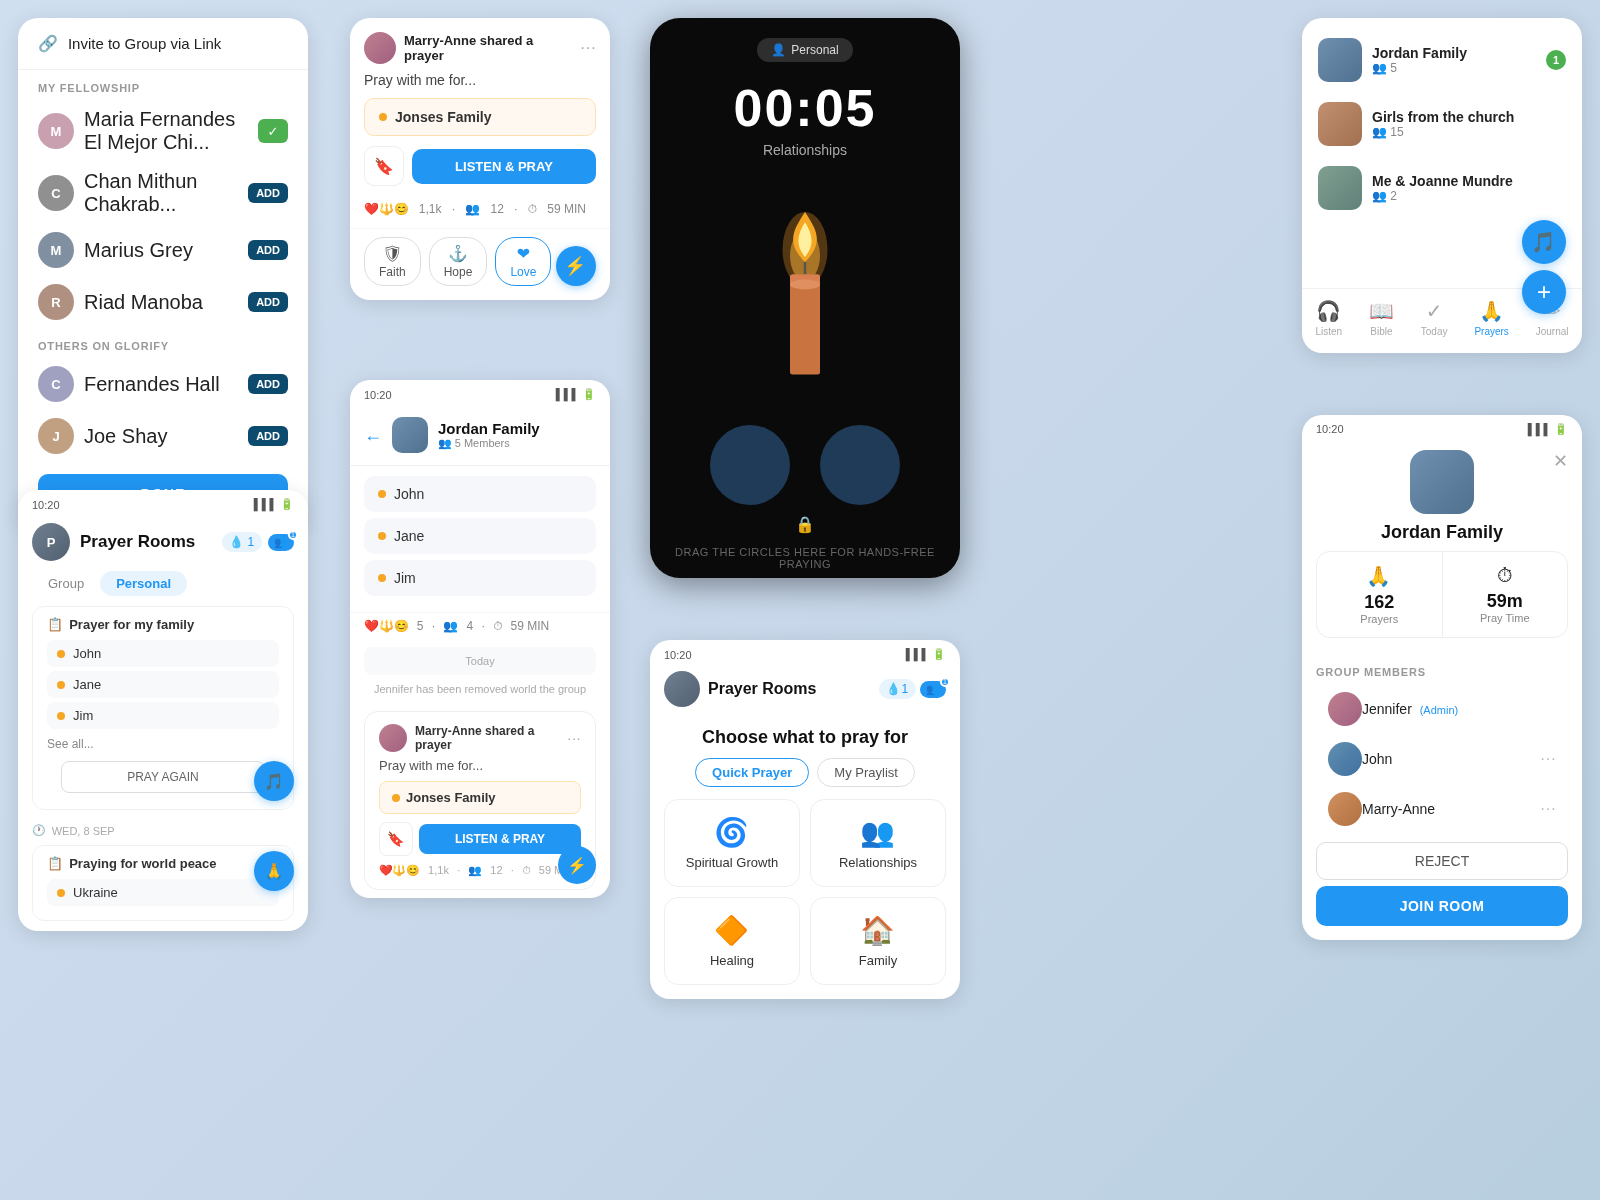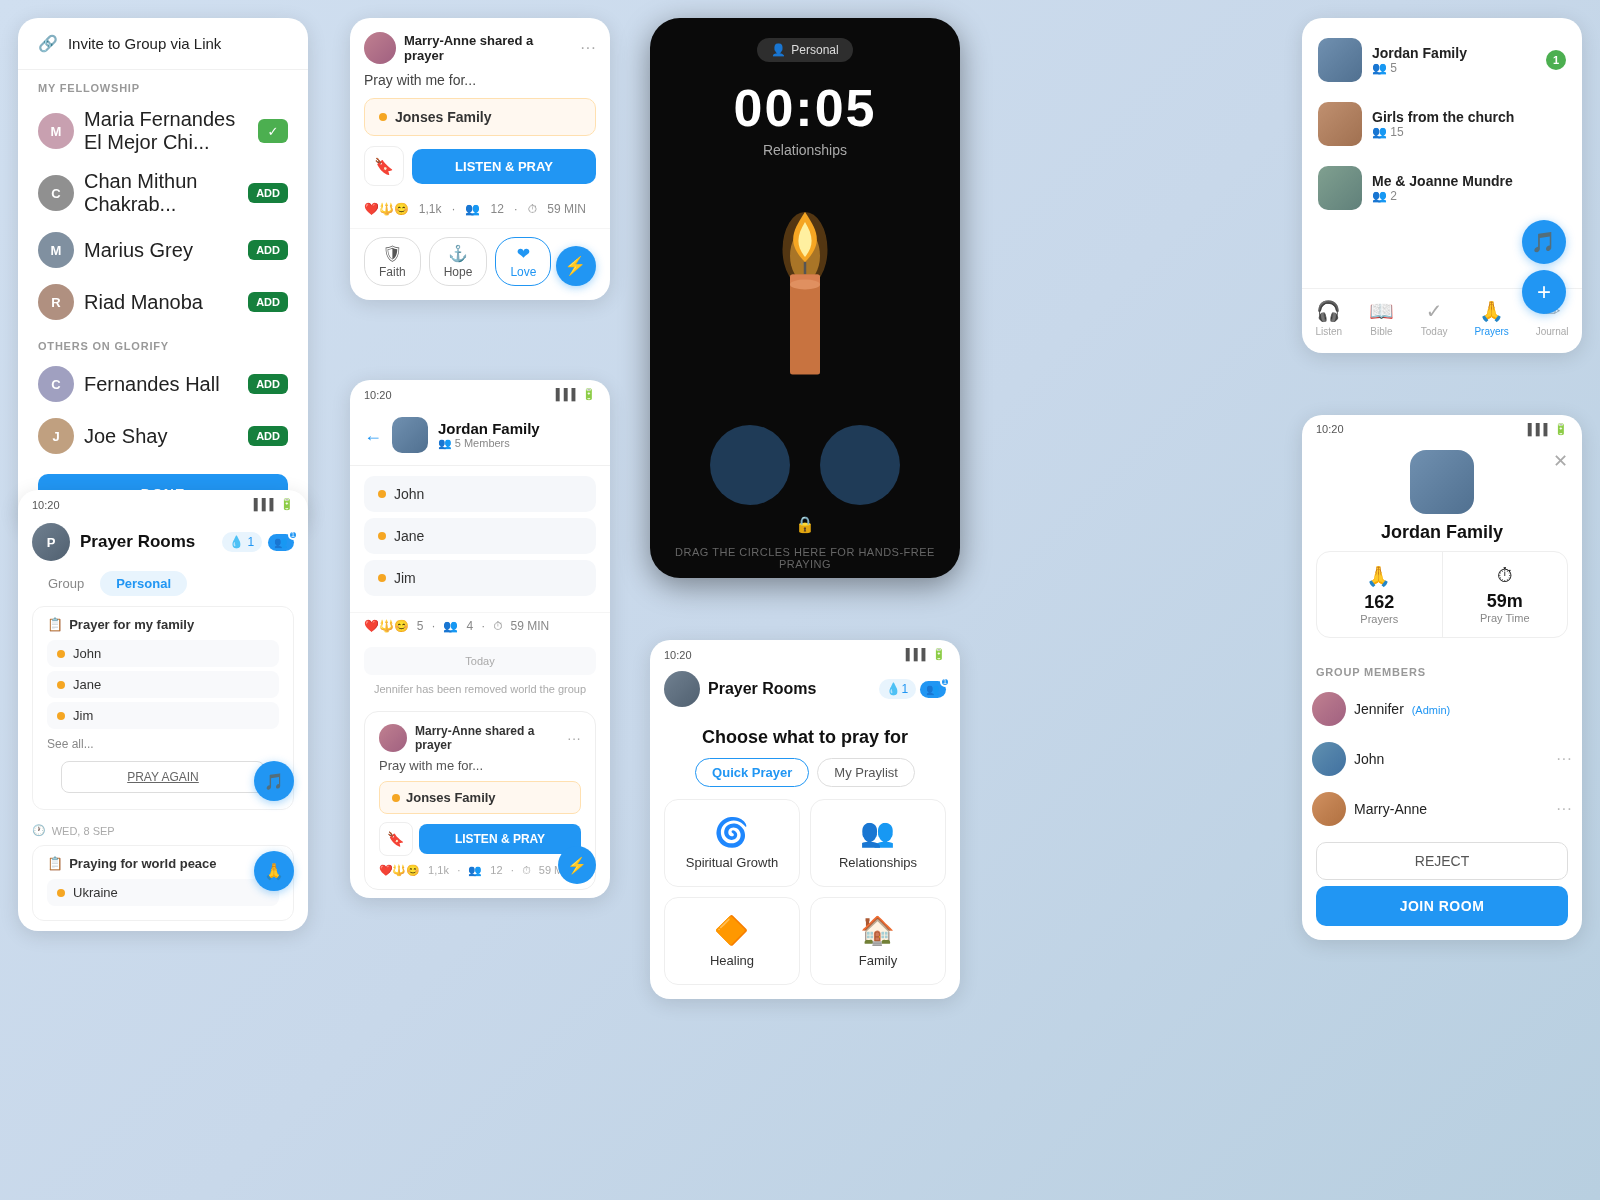--- a/index.html
+++ b/index.html
@@ -51,21 +51,21 @@
       display: flex; align-items: center; justify-content: center;
       font-size: 13px; color: white; font-weight: 600;
     }
     .member-name { font-size: 20px; color: #222; flex: 1; }
     .badge-check {
       background: #4caf50; color: white; border-radius: 6px;
       width: 30px; height: 24px; display: flex; align-items: center; justify-content: center;
       font-size: 13px;
     }
     .badge-add {
-      background: #15803d; color: white; border-radius: 6px;
+      background: #0c4a6e; color: white; border-radius: 6px;
       padding: 4px 8px; font-size: 11px; font-weight: 600; cursor: pointer;
     }
     .done-btn {
       margin: 12px 20px 16px;
       background: #2196f3; color: white;
       border-radius: 10px; padding: 12px;
       text-align: center; font-size: 14px; font-weight: 600;
       cursor: pointer; letter-spacing: 1px;
     }
     .av1 { background: #c8a0b0; }
@@ -127,21 +127,20 @@
       display: flex; align-items: center; gap: 8px;
       padding: 6px 10px; background: #f8f9fb; border-radius: 8px; margin-bottom: 4px;
     }
     .dot-yellow { width: 8px; height: 8px; border-radius: 50%; background: #f5a623; }
     .sub-name { font-size: 13px; color: #333; }
     .see-all { font-size: 12px; color: #888; padding: 4px 0; cursor: pointer; }
     .pray-again-btn {
       border: 1px solid #ddd; border-radius: 8px; padding: 8px;
       text-align: center; font-size: 12px; color: #666; cursor: pointer;
       margin: 6px 14px;
-      text-decoration: underline;
     }
     .date-label { font-size: 11px; color: #aaa; padding: 4px 14px; display: flex; align-items: center; gap: 6px; }
     .music-fab {
       position: absolute; right: 14px; bottom: 130px;
       width: 40px; height: 40px; border-radius: 50%; background: #2196f3;
       display: flex; align-items: center; justify-content: center;
       color: white; font-size: 16px; cursor: pointer;
       box-shadow: 0 2px 8px rgba(33,150,243,0.4);
     }
     .pray-fab {
@@ -431,22 +430,22 @@
     }
     .stat-box:last-child { border-right: none; }
     .stat-icon { font-size: 20px; margin-bottom: 4px; }
     .stat-num { font-size: 18px; font-weight: 700; color: #111; }
     .stat-lbl { font-size: 11px; color: #888; }
     .members-label {
       font-size: 11px; font-weight: 600; color: #999; letter-spacing: 0.8px;
       text-transform: uppercase; padding: 6px 14px; width: 100%;
     }
     .member-detail-row {
-      display: flex; align-items: center; gap: 8px;
-      padding: 8px 10px;
+      display: flex; align-items: center; 
+      padding: 8px 26px;
     }
     .member-det-av { width: 34px; height: 34px; border-radius: 50%; background: #b0b8c0; }
     .member-det-name { font-size: 14px; font-weight: 500; color: #222; flex: 1; }
     .admin-badge { font-size: 11px; color: #2196f3; margin-left: 4px; }
     .member-dots { font-size: 16px; color: #bbb; cursor: pointer; }
     .reject-btn {
       margin: 8px 14px 6px;
       border: 1px solid #ddd; border-radius: 10px; padding: 10px;
       text-align: center; font-size: 14px; color: #555; cursor: pointer;
     }

